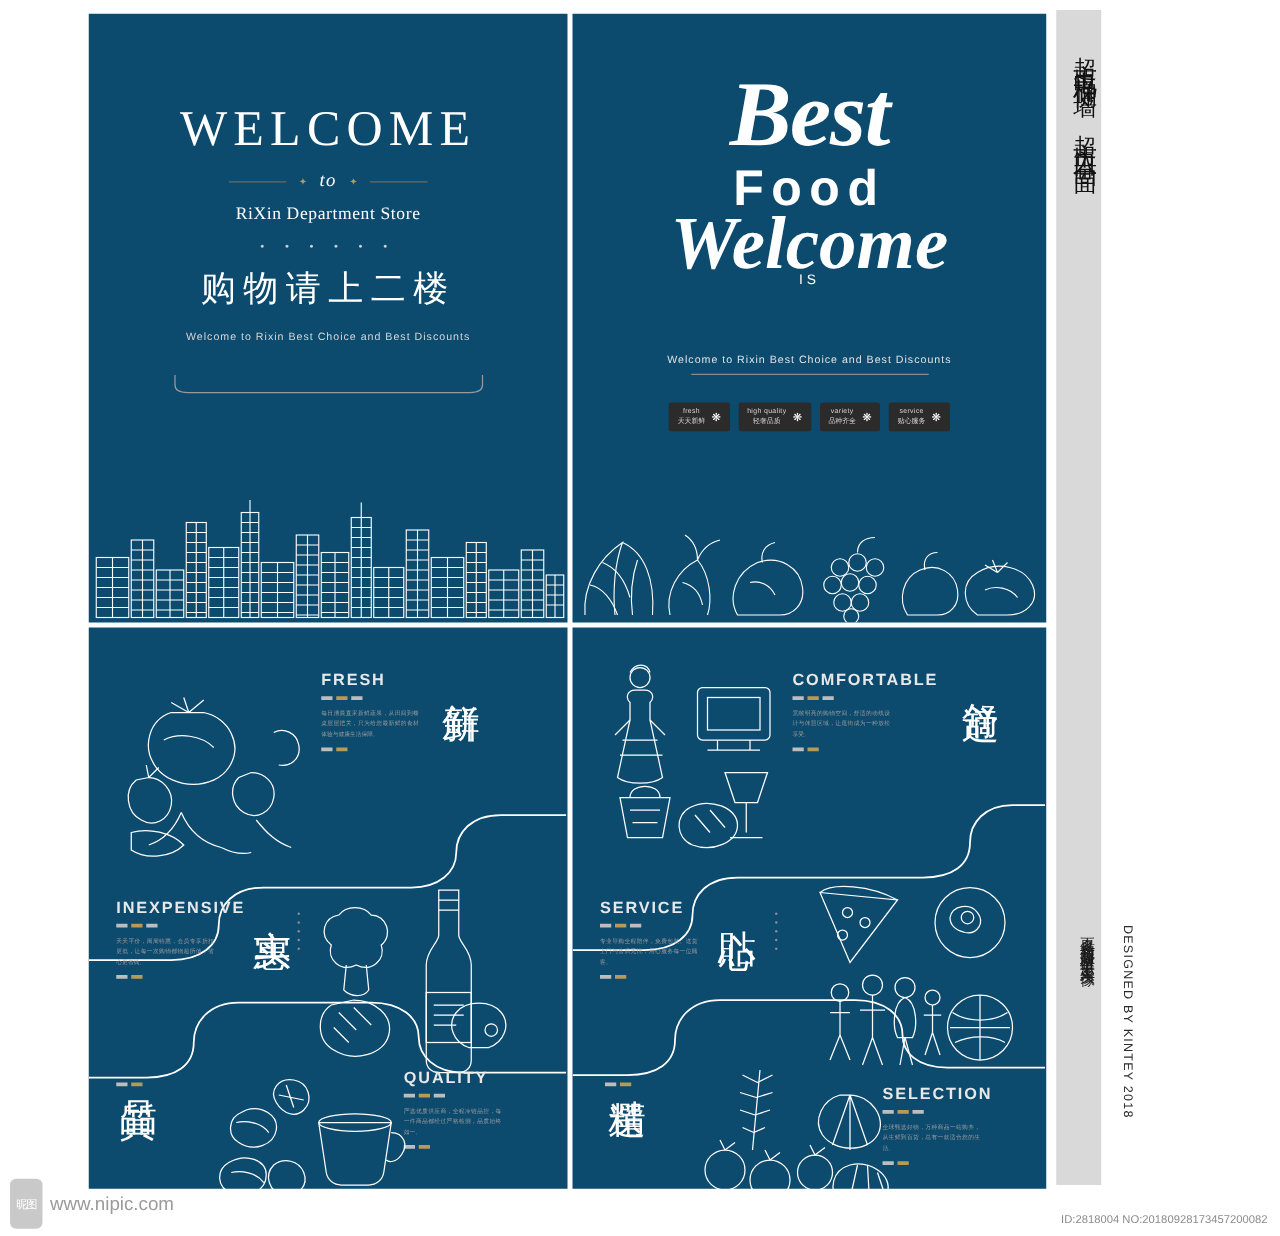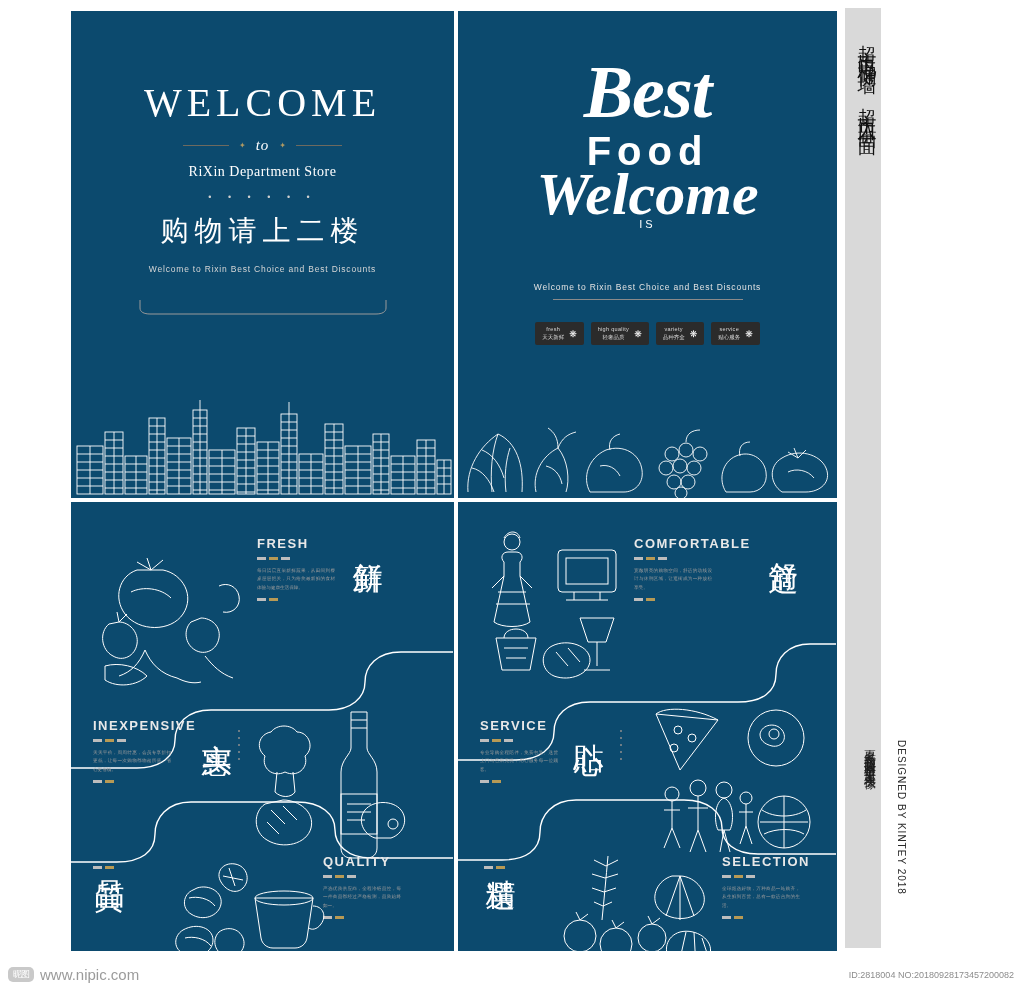--- a/index.html
+++ b/index.html
@@ -138,21 +138,21 @@
     position: absolute; left: 896px; top: 740px;
     writing-mode: vertical-rl;
     font-family: "Liberation Sans", sans-serif; font-size: 10px; letter-spacing: 1px;
     color: #2a2a2a; white-space: nowrap;
   }
 
   
   .footer { position: absolute; left: 0; bottom: 0; width: 1024px; height: 38px; background: #fff; }
   .wm { position: absolute; left: 8px; bottom: 6px; display: flex; align-items: center; gap: 6px; }
   .wm-badge {
-    width: 26px; height: 15px; border-radius: 5px; background: #c9c9c9;
+    width: 26px; height: 40px; border-radius: 5px; background: #c9c9c9;
     color: #fff; font-size: 9px; display: flex; align-items: center; justify-content: center;
     font-family: "Liberation Serif", serif; letter-spacing: -1px;
   }
   .wm-text { font-size: 15px; color: #9b9b9b; font-family: "Liberation Sans", sans-serif; }
   .id-text {
     position: absolute; right: 10px; bottom: 9px;
     font-size: 9px; color: #8c8c8c; font-family: "Liberation Sans", sans-serif;
   }
   svg { display: block; }
 </style>
@@ -546,21 +546,21 @@
             <circle cx="102" cy="100" r="6"></circle>
               <path d="M102 106 L102 128 M95 114 L109 114 M102 128 L96 146 M102 128 L108 146"></path>
           </g>
 
           <circle cx="140" cy="124" r="26"></circle>
           <path d="M118 112 C130 120 150 120 162 112 M116 124 h48 M120 136 C132 130 150 130 160 136"></path>
           <path d="M140 98 L140 150"></path>
         </svg>
       </div>
 
-      <div class="blk" style="left:248px; top:352px;margin-left:16px;">
+      <div class="blk" style="left:248px; top:365px;">
         <div class="en">SELECTION</div>
         <div class="dashline">
             <i></i>
             <i class="gold"></i>
             <i></i>
           </div>
         <div class="body">全球甄选好物，万种商品一站购齐，从生鲜到百货，总有一款适合您的生活。</div>
         <div class="dashline">
             <i></i>
             <i class="gold"></i>

